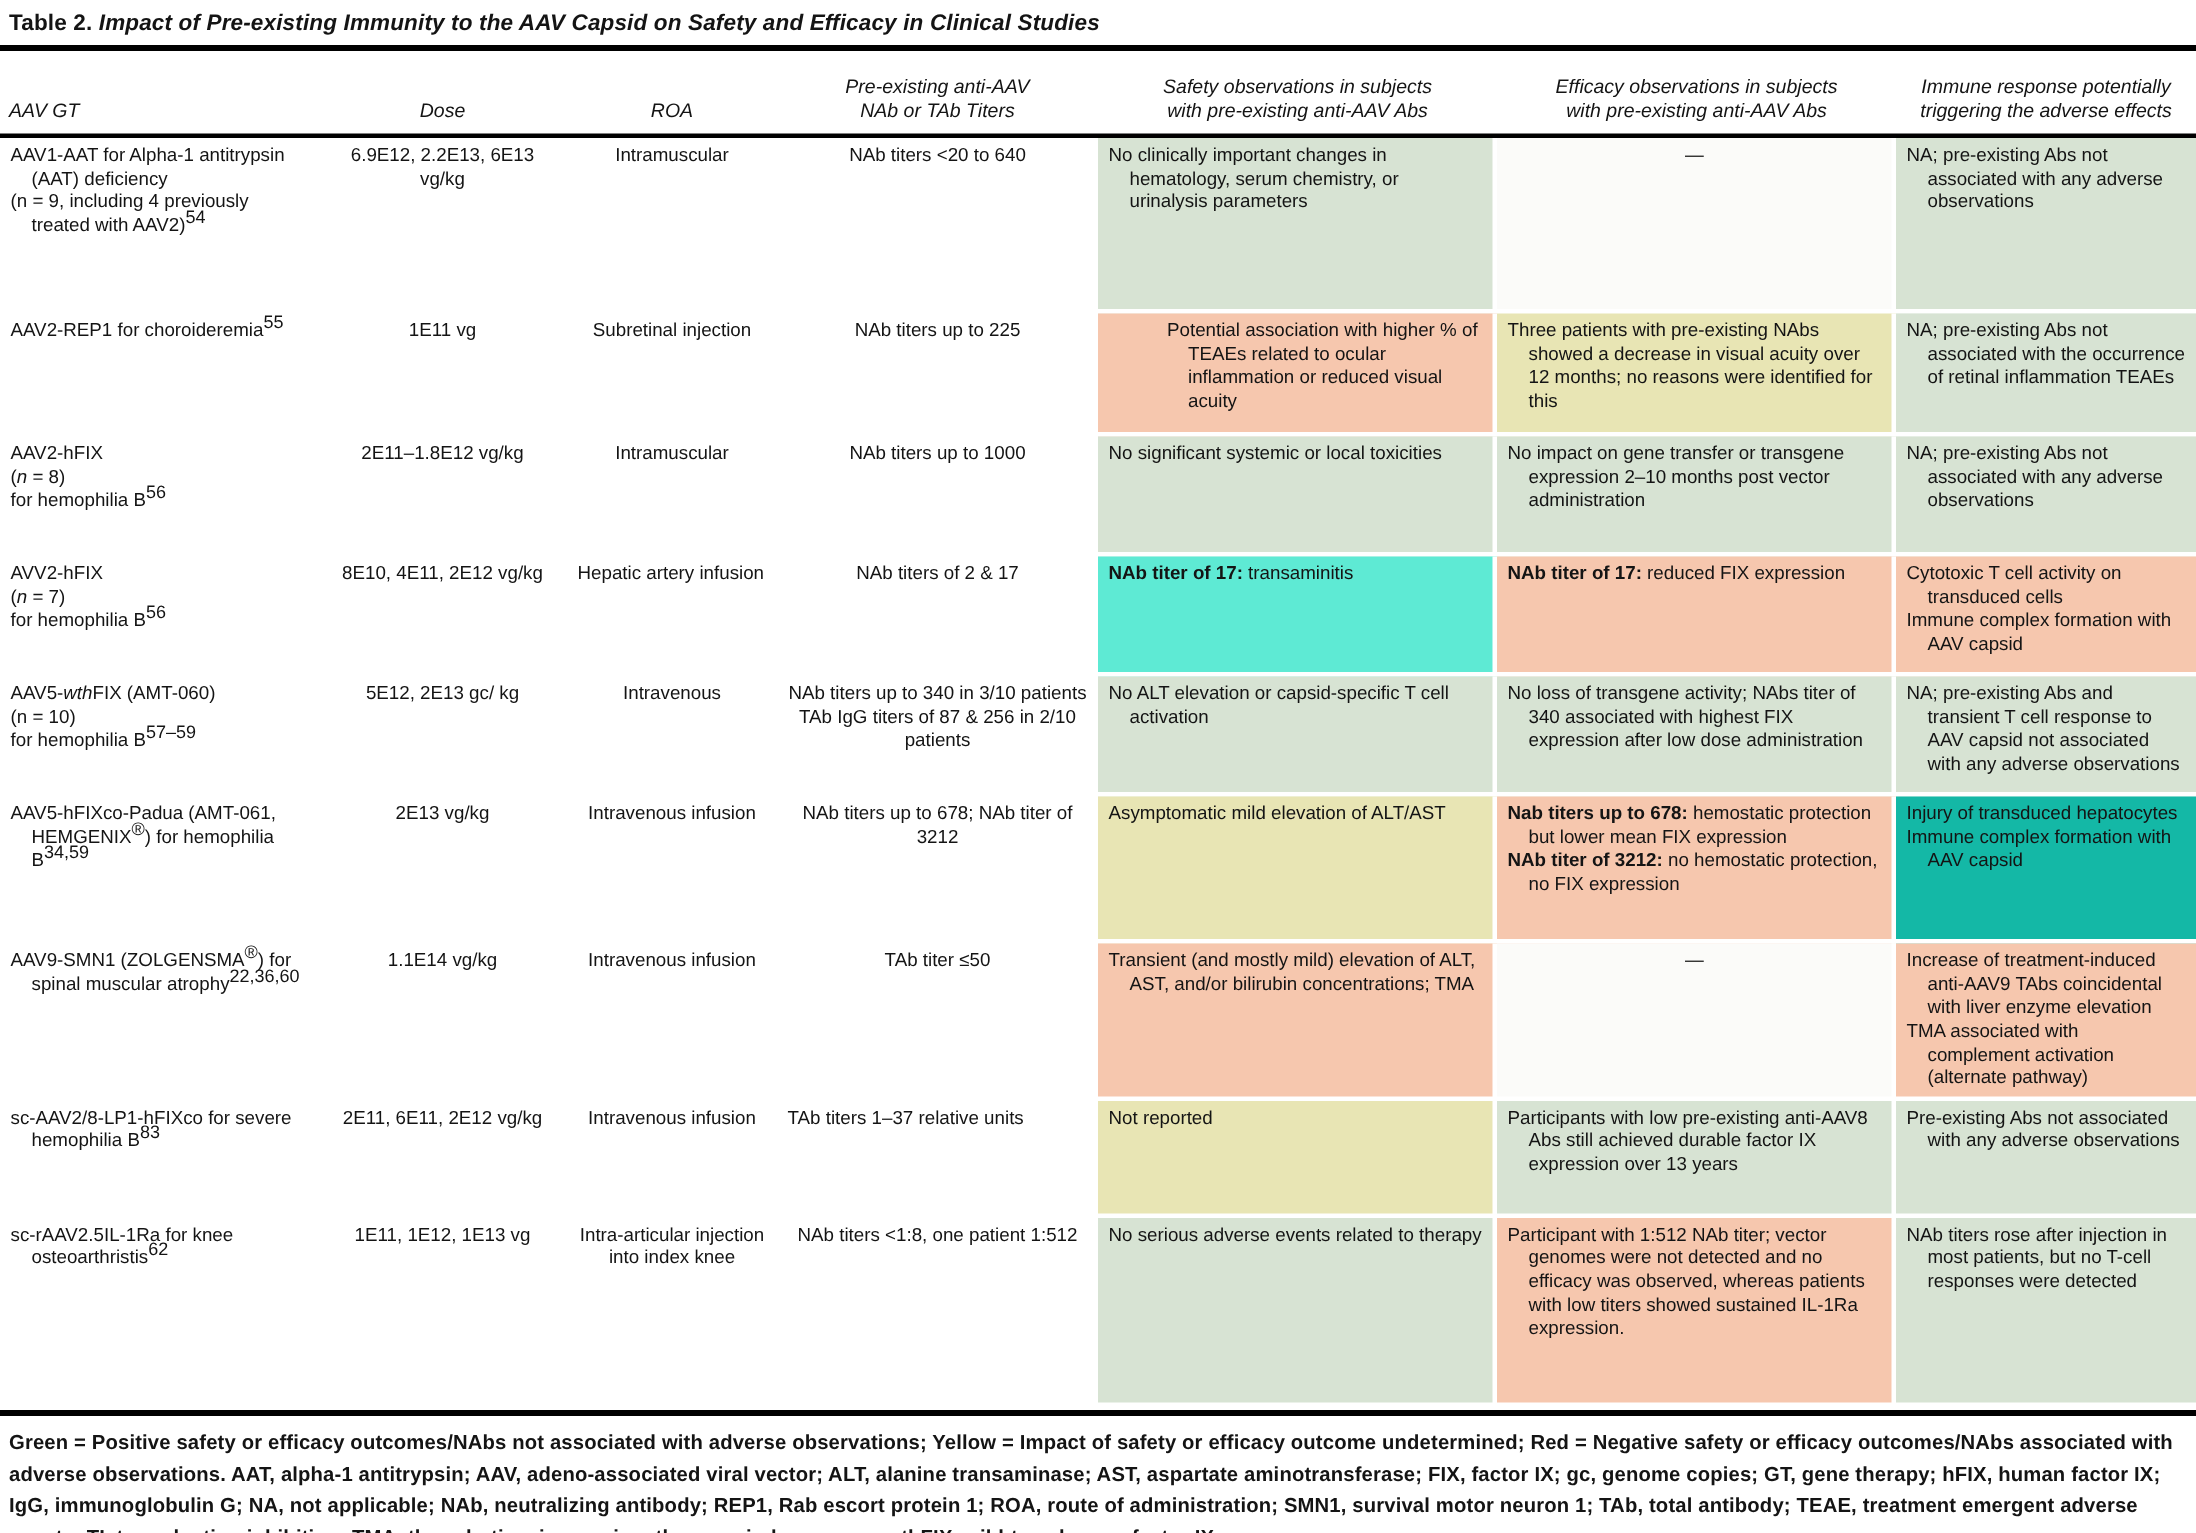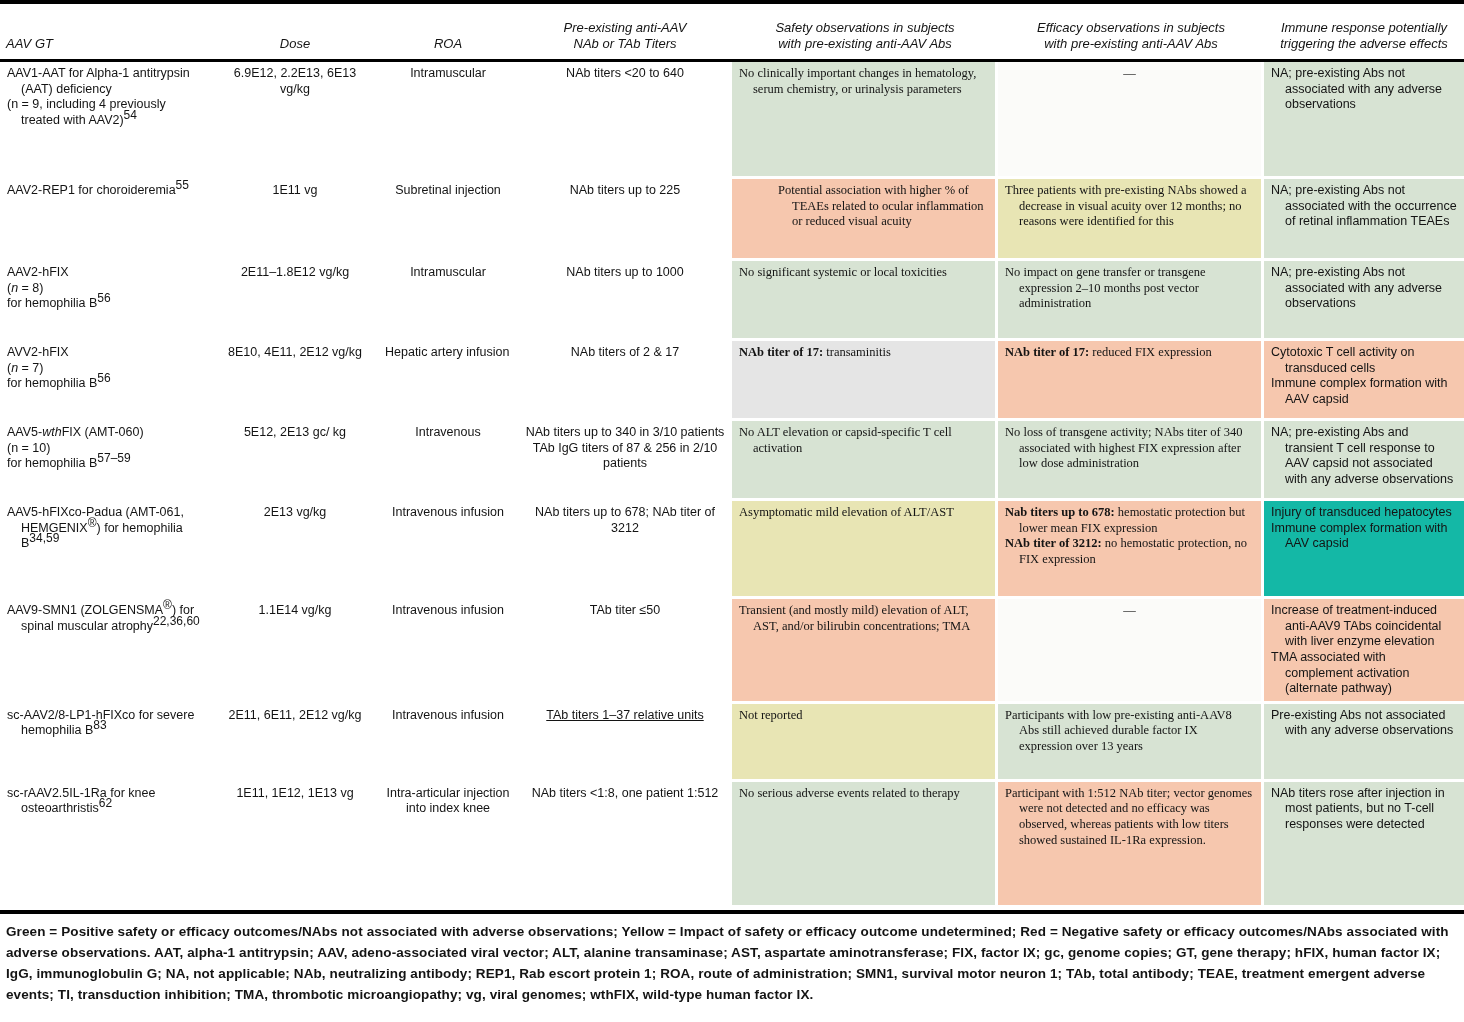--- a/index.html
+++ b/index.html
@@ -32,21 +32,21 @@
     padding: 8px 6px 7px 6px;
     border-bottom: 3px solid #000;
     height: 58px;
     font-size: 13px;
   }
   tbody td {
     vertical-align: top;
     padding: 4px 7px 4px 7px;
   }
   td.colored { border-bottom: 3px solid #fff; }
-  td.gap-right { border-right: 3px solid #fff; font-family: Liberation Serif, serif; }
+  td.gap-right { border-right: 3px solid #fff; }
   .para { padding-left: 14px; text-indent: -14px; margin: 0; }
   .para-center { padding-left: 0; text-indent: 0; }
   sup { font-size: 12px; line-height: 0; }
 
   .foot-rule { border-top: 4px solid #000; margin-top: 2px; }
   .footnote {
     padding: 8px 6px 10px 6px;
     font-size: 13.5px;
     font-weight: bold;
     line-height: 1.55;
@@ -61,20 +61,24 @@
   tbody tr:nth-child(5) td { height: 80px; }
   tbody tr:nth-child(6) td { height: 98px; }
   tbody tr:nth-child(7) td { height: 101px; }
   tbody tr:nth-child(8) td { height: 78px; }
   tbody tr:nth-child(9) td { height: 126px; }
 </style>
 </head>
 <body>
 
 <div class="page">
+  <div class="title-block">
+    <span class="title-label">Table 2.</span>
+    <span class="title-text">Impact of Pre-existing Immunity to the AAV Capsid on Safety and Efficacy in Clinical Studies</span>
+  </div>
   <div class="title-rule"></div>
 
   <table class="main">
     <colgroup>
         <col style="width: 212px;">
         <col style="width: 166px;">
         <col style="width: 140px;">
         <col style="width: 214px;">
         <col style="width: 266px;">
         <col style="width: 266px;">
@@ -172,21 +176,21 @@
           </td>
           <td style="text-align: center;">
             <div class="para para-center"><span>8E10, 4E11, 2E12 vg/kg</span></div>
           </td>
           <td style="">
             <div class="para para-center"><span>Hepatic artery infusion</span></div>
           </td>
           <td style="text-align: center;">
             <div class="para para-center"><span>NAb titers of 2 &amp; 17</span></div>
           </td>
-          <td class="colored gap-right" style="text-align: left; background: #e5e5e5;">
+          <td class="colored gap-right" style="text-align: left; background: #5eead4;">
             <div class="para"><span style="font-weight: bold;">NAb titer of 17:</span><span> transaminitis</span></div>
           </td>
           <td class="colored gap-right" style="text-align: left; background: rgb(246, 199, 174);">
             <div class="para"><span style="font-weight: bold;">NAb titer of 17:</span><span> reduced FIX expression</span></div>
           </td>
           <td class="colored" style="text-align: left; background: rgb(246, 199, 174);">
             <div class="para"><span>Cytotoxic T cell activity on transduced cells</span></div>
             <div class="para"><span>Immune complex formation with AAV capsid</span></div>
           </td>
         </tr>
@@ -268,21 +272,21 @@
         <tr>
           <td style="text-align: left;">
             <div class="para"><span>sc-AAV2/8-LP1-hFIXco for severe hemophilia B</span><sup>83</sup></div>
           </td>
           <td style="text-align: center;">
             <div class="para para-center"><span>2E11, 6E11, 2E12 vg/kg</span></div>
           </td>
           <td style="text-align: center;">
             <div class="para para-center"><span>Intravenous infusion</span></div>
           </td>
-          <td style="text-align: center; text-decoration: underline;">
+          <td style="text-align: left;">
             <div class="para para-center"><span>TAb titers 1–37 relative units</span></div>
           </td>
           <td class="colored gap-right" style="text-align: left; background: rgb(232, 229, 180);">
             <div class="para"><span>Not reported</span></div>
           </td>
           <td class="colored gap-right" style="text-align: left; background: rgb(215, 227, 211);">
             <div class="para"><span>Participants with low pre-existing anti-AAV8 Abs still achieved durable factor IX expression over 13 years</span></div>
           </td>
           <td class="colored" style="text-align: left; background: rgb(215, 227, 211);">
             <div class="para"><span>Pre-existing Abs not associated with any adverse observations</span></div>

